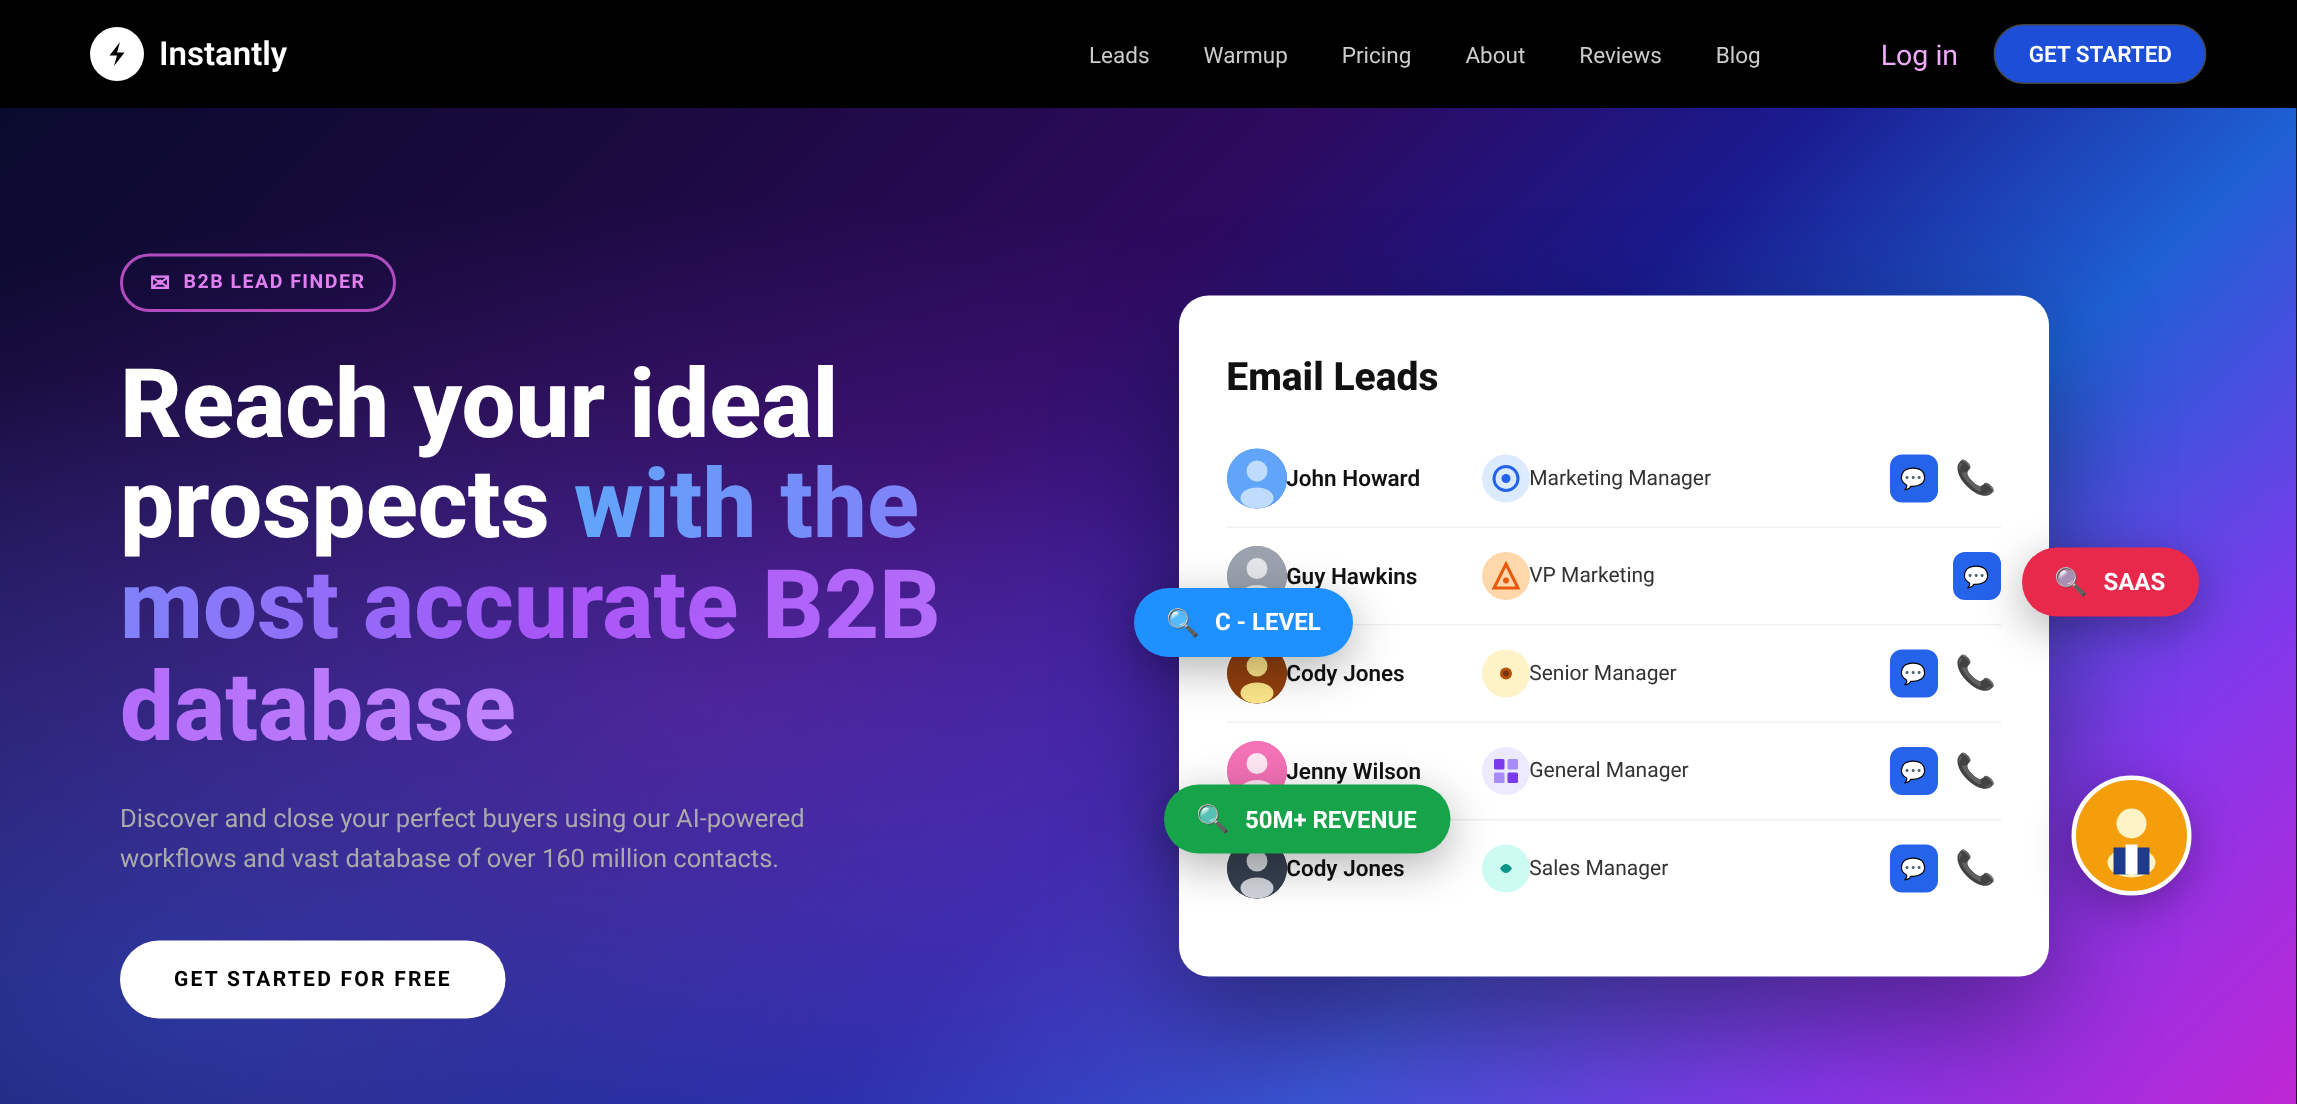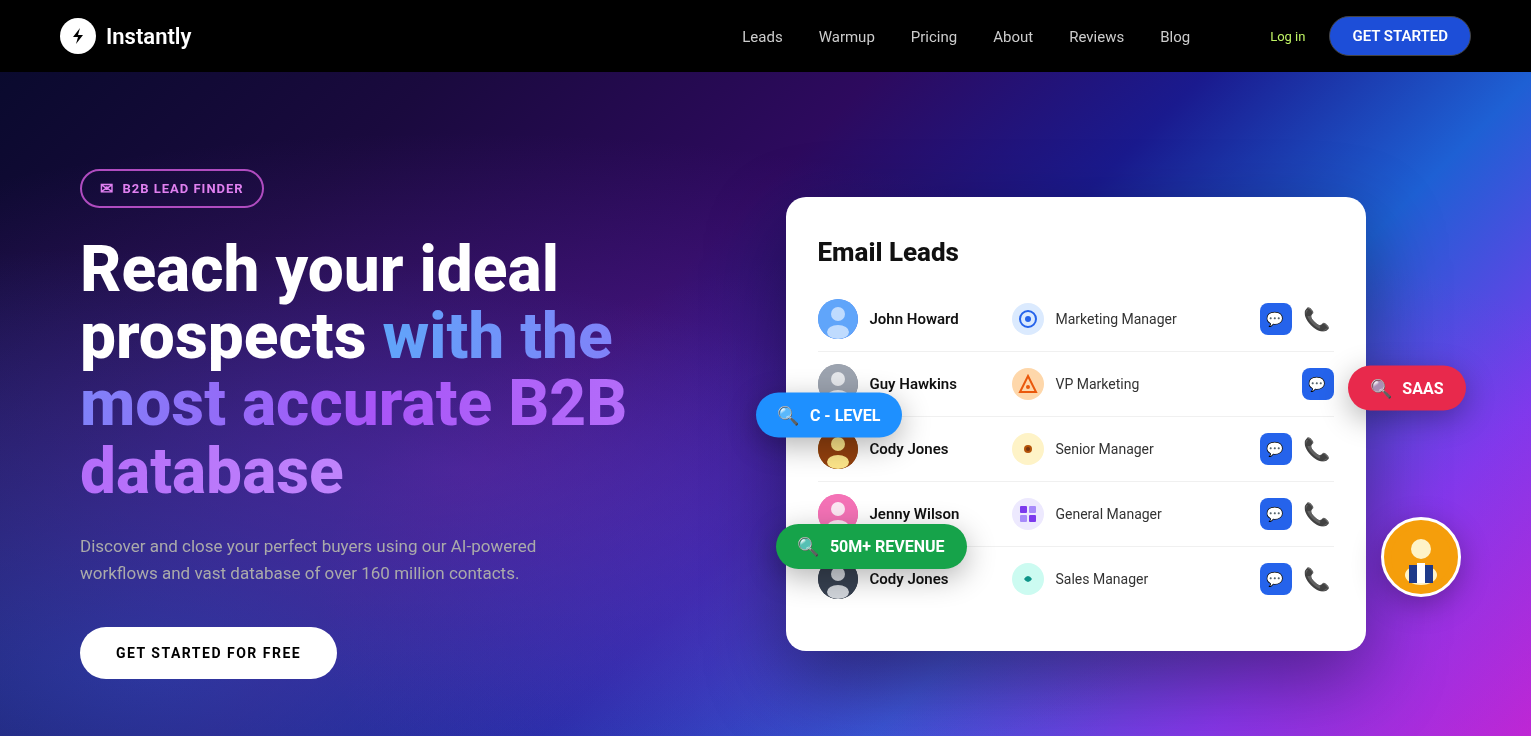--- a/index.html
+++ b/index.html
@@ -64,23 +64,23 @@
     }
 
     .nav-right {
       display: flex;
       align-items: center;
       gap: 24px;
       margin-left: 80px;
     }
 
     .login-btn {
-      color: #bef264;
+      color: #f0abfc;
       text-decoration: none;
-      font-size: 13px;
+      font-size: 19px;
     }
 
     .get-started-btn {
       background: #1d4ed8;
       color: #fff;
       border: 1px solid #444;
       border-radius: 50px;
       padding: 10px 22px;
       font-size: 15px;
       font-weight: 600;
@@ -199,21 +199,20 @@
       font-weight: 800;
       color: #111;
       margin-bottom: 20px;
     }
 
     .lead-row {
       display: flex;
       align-items: center;
       padding: 12px 0;
       border-bottom: 1px solid #f0f0f0;
-      gap: 12px;
     }
 
     .lead-row:last-child { border-bottom: none; }
 
     .avatar {
       width: 40px;
       height: 40px;
       border-radius: 50%;
       background: #ddd;
       flex-shrink: 0;

